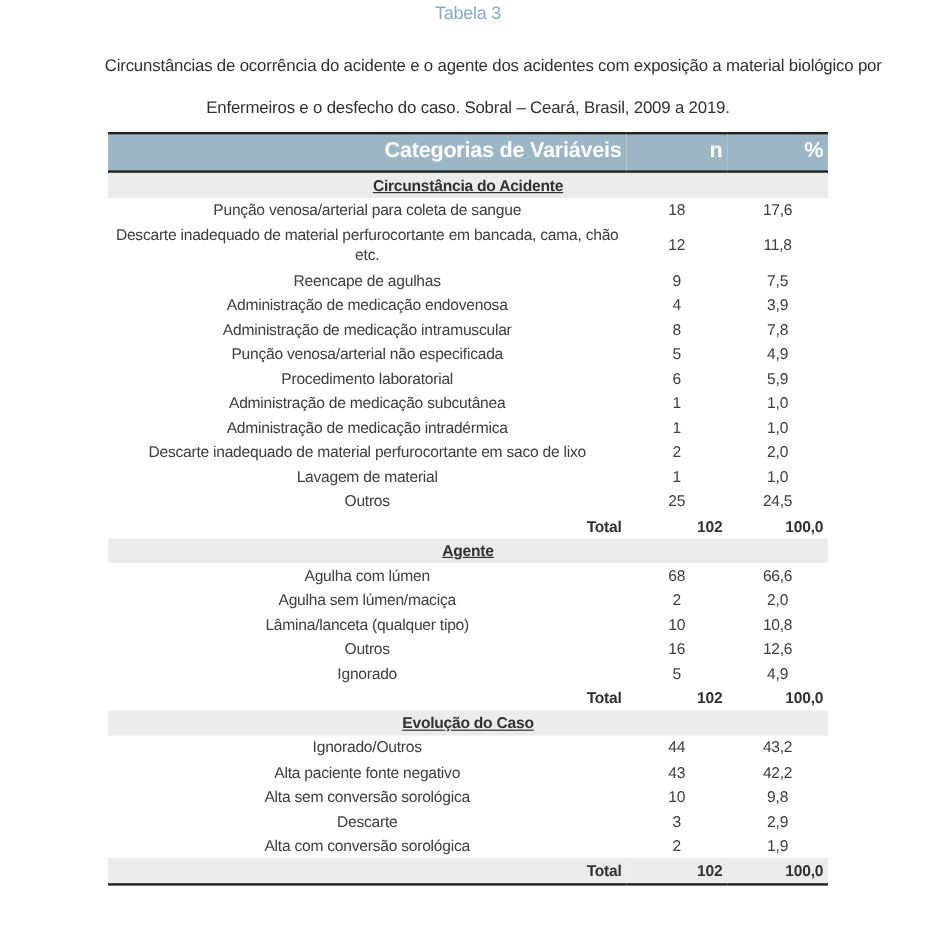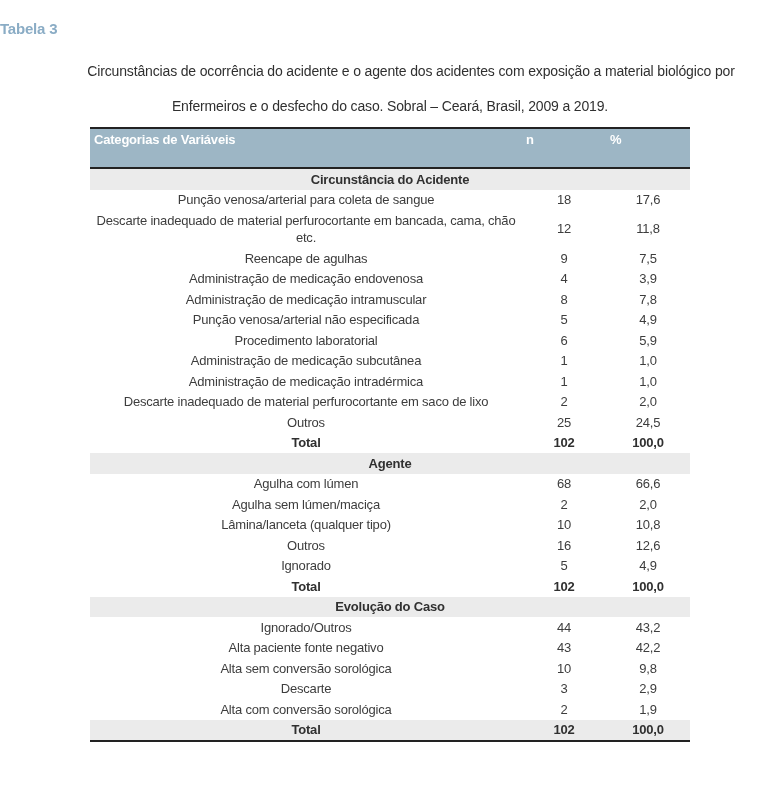--- a/index.html
+++ b/index.html
@@ -9,23 +9,24 @@
   }
   .page {
     position: relative;
     width: 780px;
     height: 786px;
     background: #ffffff;
     font-family: "Liberation Sans", sans-serif;
     overflow: hidden;
   }
   .table-title {
-    padding-top: 20px;
+    padding-top: 3px;
+    text-align: center;
     font-size: 15px;
-    font-weight: bold;
+    font-weight: normal;
     letter-spacing: -0.2px;
     color: var(--title-blue, #8aacc5);
   }
   .caption-line {
     text-align: center;
     font-size: 14px;
     letter-spacing: -0.15px;
     color: var(--body-text-dark, #383838);
     white-space: nowrap;
   }
@@ -36,44 +37,46 @@
     width: 600px;
     margin: 13px auto 0 auto;
     border-collapse: collapse;
     border-top: 2px solid var(--border-dark, #222222);
     border-bottom: 2px solid var(--border-dark, #222222);
     table-layout: fixed;
   }
   .data-table th {
     background: var(--header-bg, #9db6c5);
     color: var(--header-text, #ffffff);
-    font-size: 13px;
+    font-size: 18px;
     font-weight: bold;
     letter-spacing: -0.2px;
-    padding: 3px 4px 20px 4px;
+    padding: 3px 4px 6px 4px;
     border-bottom: 2px solid var(--border-dark, #222222);
-    text-align: left;
+    text-align: right;
   }
   .data-table td {
     font-size: 13px;
     letter-spacing: -0.2px;
     color: var(--body-text, #3d3d3d);
     text-align: center;
     padding: 1.5px 4px;
     line-height: 17.5px;
     vertical-align: middle;
   }
   .data-table tr.section-row td {
     background: var(--section-bg, #ebebeb);
     font-weight: bold;
     color: var(--body-text-dark, #303030);
+    text-decoration: underline;
   }
   .data-table tr.total-row td {
     font-weight: bold;
     color: var(--body-text-dark, #303030);
+    text-align: right;
   }
   .data-table tr.shaded-row td {
     background: var(--section-bg, #ebebeb);
   }
 </style>
 </head>
 <body>
 
 <div class="page">
 
@@ -144,20 +147,25 @@
           <td>Administração de medicação intradérmica</td>
           <td>1</td>
           <td>1,0</td>
         </tr>
         <tr>
           <td>Descarte inadequado de material perfurocortante em saco de lixo</td>
           <td>2</td>
           <td>2,0</td>
         </tr>
         <tr>
+          <td>Lavagem de material</td>
+          <td>1</td>
+          <td>1,0</td>
+        </tr>
+        <tr>
           <td>Outros</td>
           <td>25</td>
           <td>24,5</td>
         </tr>
         <tr class="total-row">
           <td>Total</td>
           <td>102</td>
           <td>100,0</td>
         </tr>
         <tr class="section-row">

